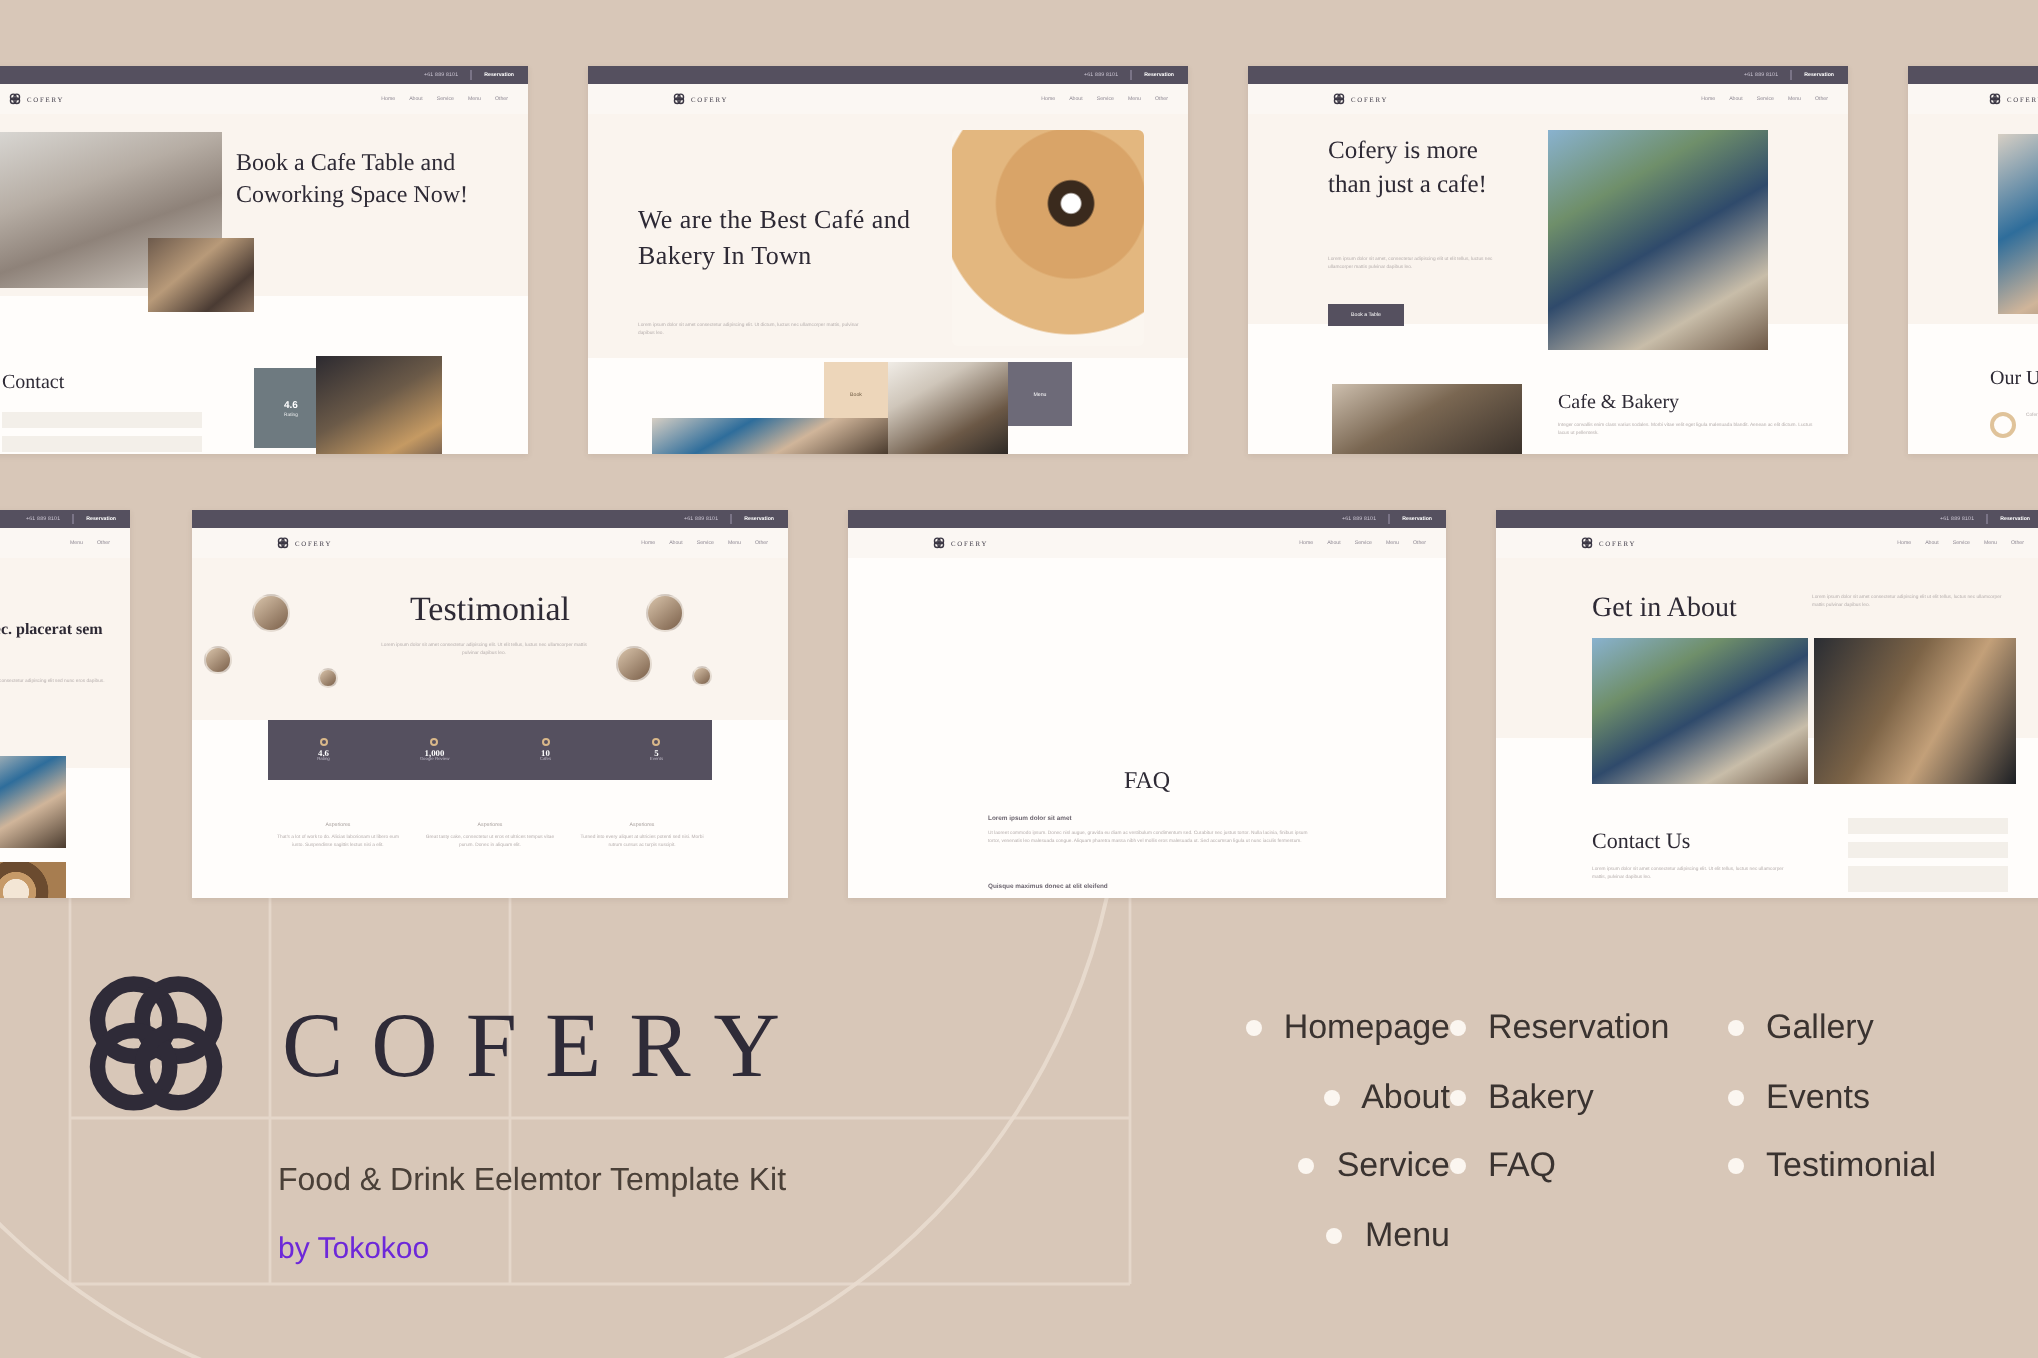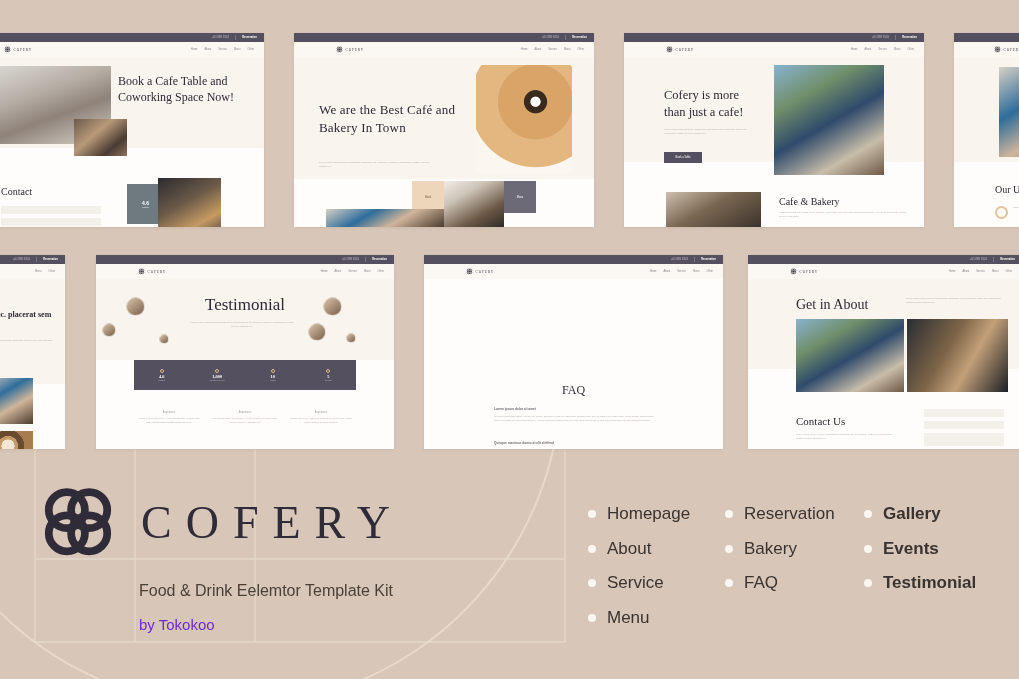--- a/index.html
+++ b/index.html
@@ -81,23 +81,23 @@
     font-family:"Liberation Serif", serif;
     font-size:46px; letter-spacing:14px; color:#2f2b38; line-height:1;
     padding-left:2px;
   }
   .tagline { font-size:16px; color:#4a4038; margin-left:104px; margin-top:16px; }
   .byline  { font-size:15px; color:#6d28d9; margin-left:104px; margin-top:16px; }
 
   
   .features { position:absolute; left:588px; top:497px; display:flex; gap:0; }
   .fcol { display:flex; flex-direction:column; }
-  .fcol:nth-child(1){ width:137px; }
+  .fcol:nth-child(1){ width:137px;align-items:flex-end; }
   .fcol:nth-child(2){ width:139px; }
-  .fcol:nth-child(3){ width:140px;font-weight:bold; }
+  .fcol:nth-child(3){ width:140px; }
   .fitem { display:flex; align-items:center; gap:11px; height:34.5px; }
   .fdot { width:8px; height:8px; border-radius:50%; background:#fbf6f0; flex:none; }
   .flabel { font-size:17px; color:#3a3330; }
 </style>
 </head>
 <body>
 
 <div class="page">
 
   <div class="deco">
@@ -218,21 +218,21 @@
       </div>
       <div class="links">
         <span>Home</span>
         <span>About</span>
         <span>Service</span>
         <span>Menu</span>
         <span>Other</span>
       </div>
     </div>
     <div class="hero" style="height:105px; position:relative;">
-      <div class="serif" style="position:absolute; left:40px; top:30px; width:95px; font-size:12.5px; line-height:1.36;">Cofery is more than just a cafe!</div>
+      <div class="serif" style="position:absolute; left:40px; top:10px; width:95px; font-size:12.5px; line-height:1.36;">Cofery is more than just a cafe!</div>
       <div class="lorem" style="position:absolute; left:40px; top:71px; width:88px;">Lorem ipsum dolor sit amet, consectetur adipiscing elit ut elit tellus, luctus nec ullamcorper mattis pulvinar dapibus leo.</div>
       <div class="btn-dark" style="position:absolute; left:40px; top:95px; width:38px; height:11px;">Book a Table</div>
       <div class="imgph ph-man" style="position:absolute; left:150px; top:8px; width:110px; height:110px;"></div>
     </div>
     <div style="position:absolute; left:0; top:155px; width:280px; height:39px; background:#fffdfb;">
       <div class="imgph ph-women" style="position:absolute; left:42px; top:4px; width:95px; height:35px;"></div>
       <div class="serif" style="position:absolute; left:155px; top:8px; font-size:10px;">Cafe &amp; Bakery</div>
       <div class="lorem" style="position:absolute; left:155px; top:23px; width:130px;">Integer convallis enim class varius sodales. Morbi vitae velit eget ligula malesuada blandit. Aenean ac elit dictum. Luctus lacus ut pellentesk.</div>
     </div>
   </div>

